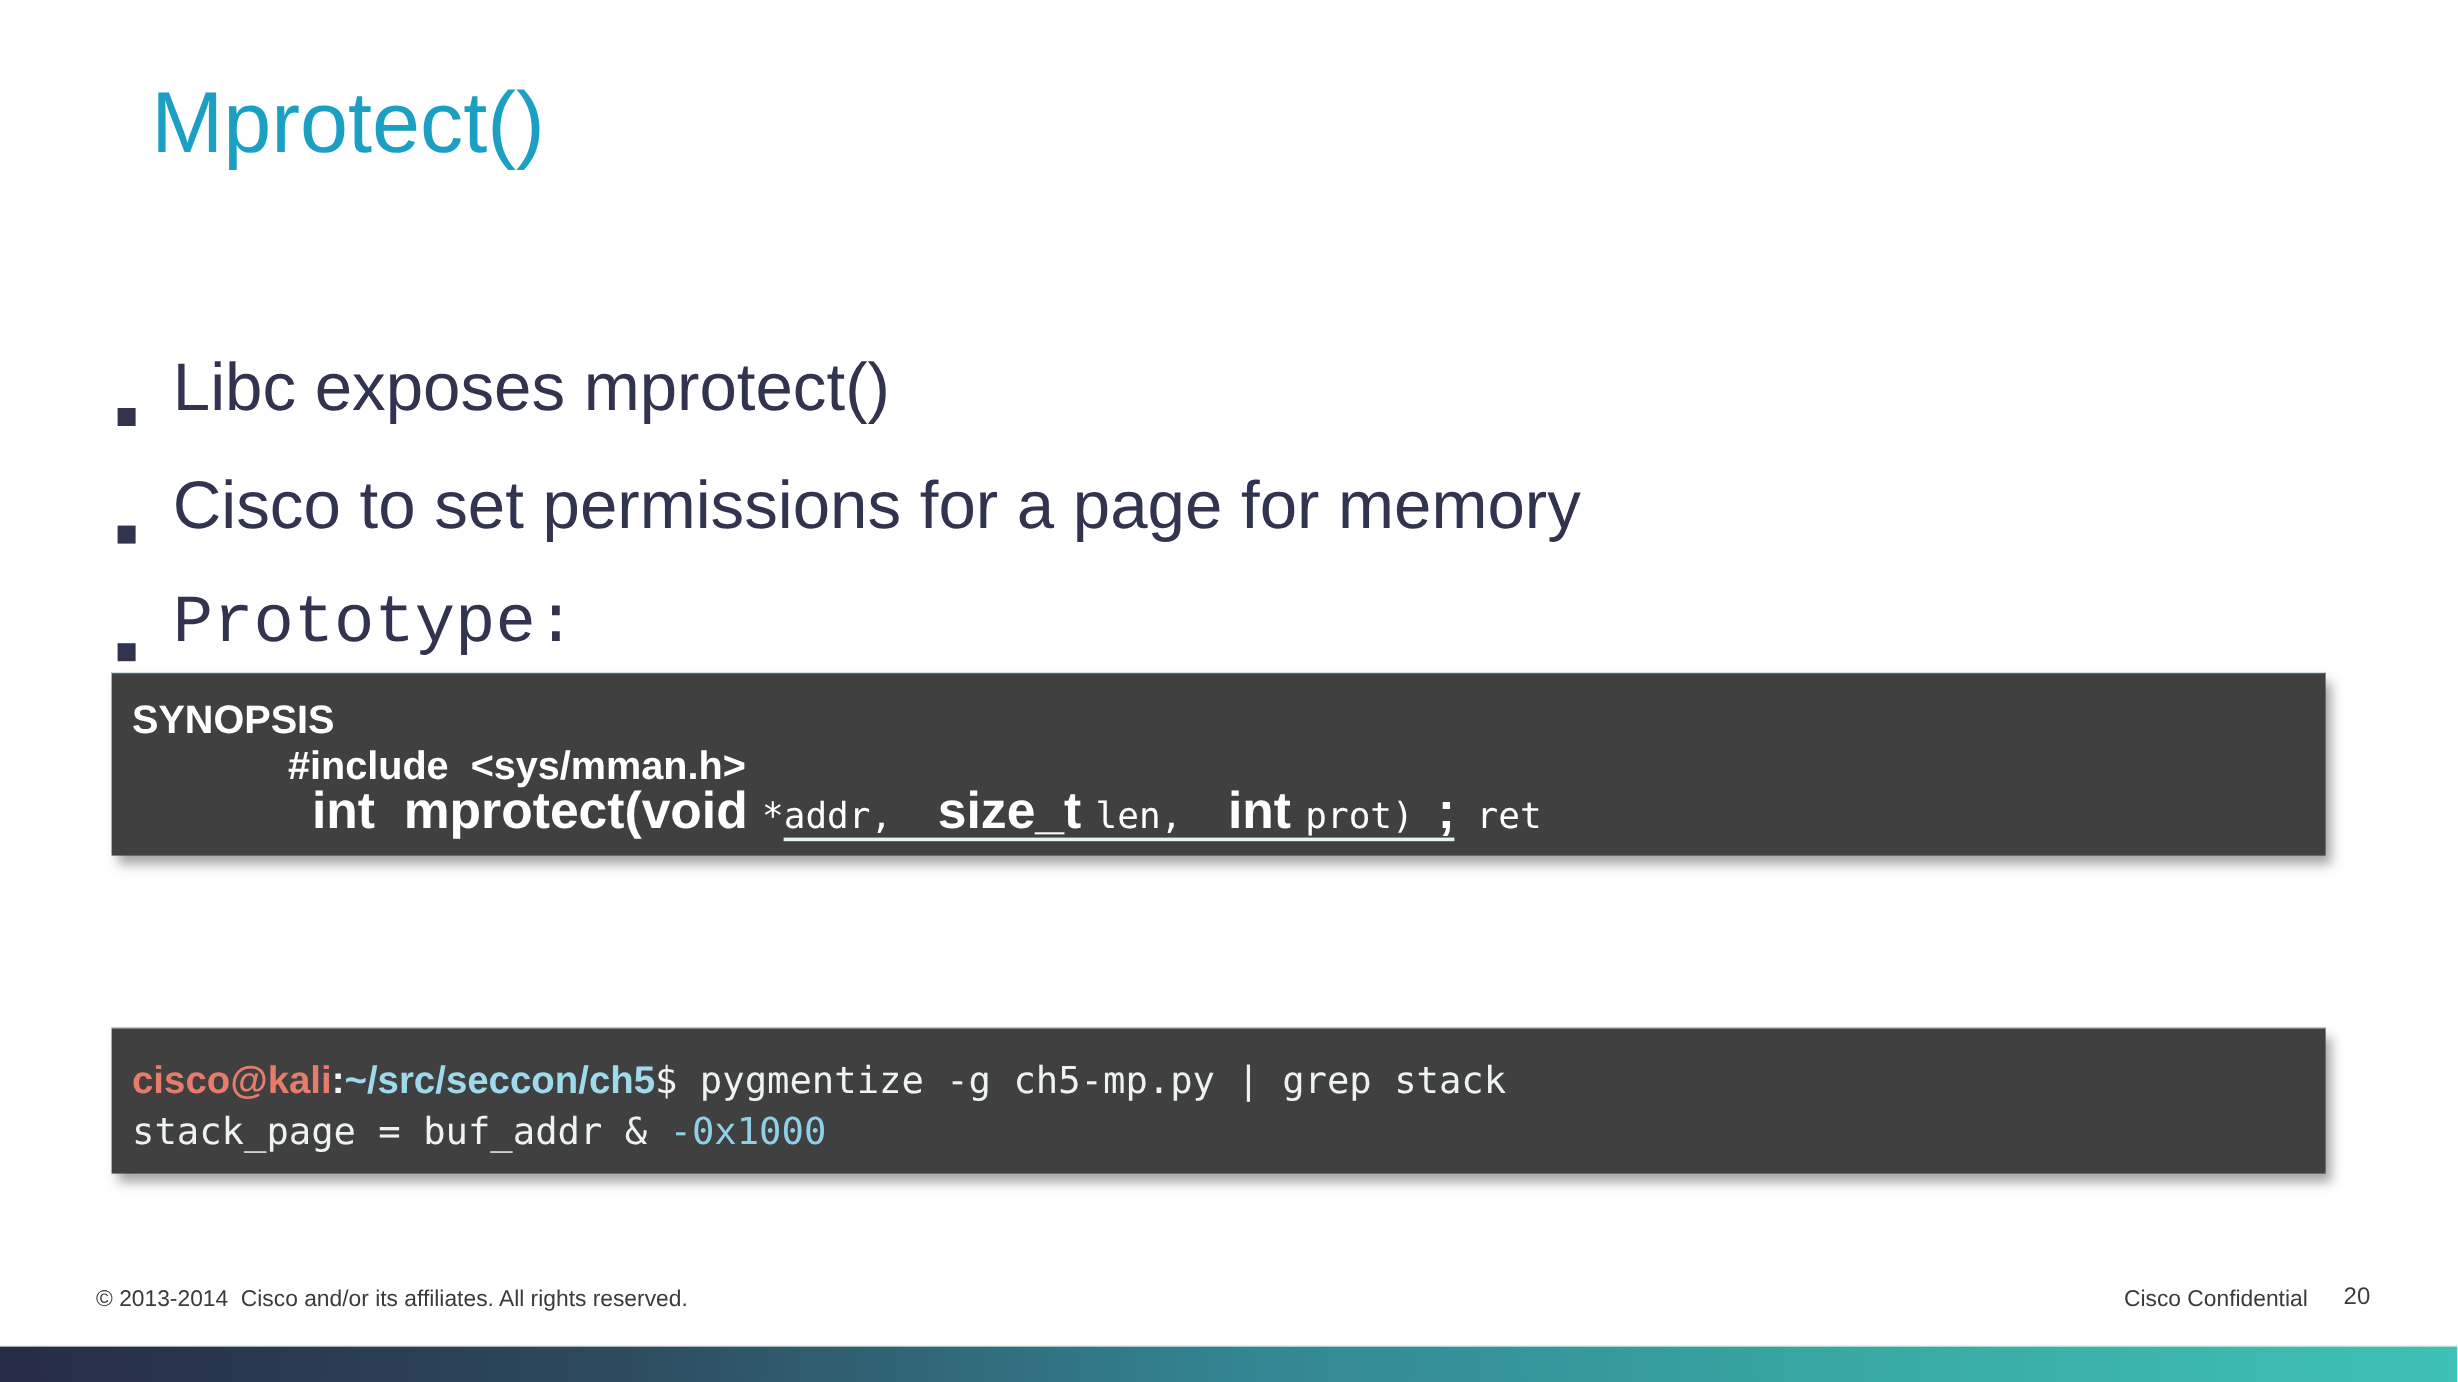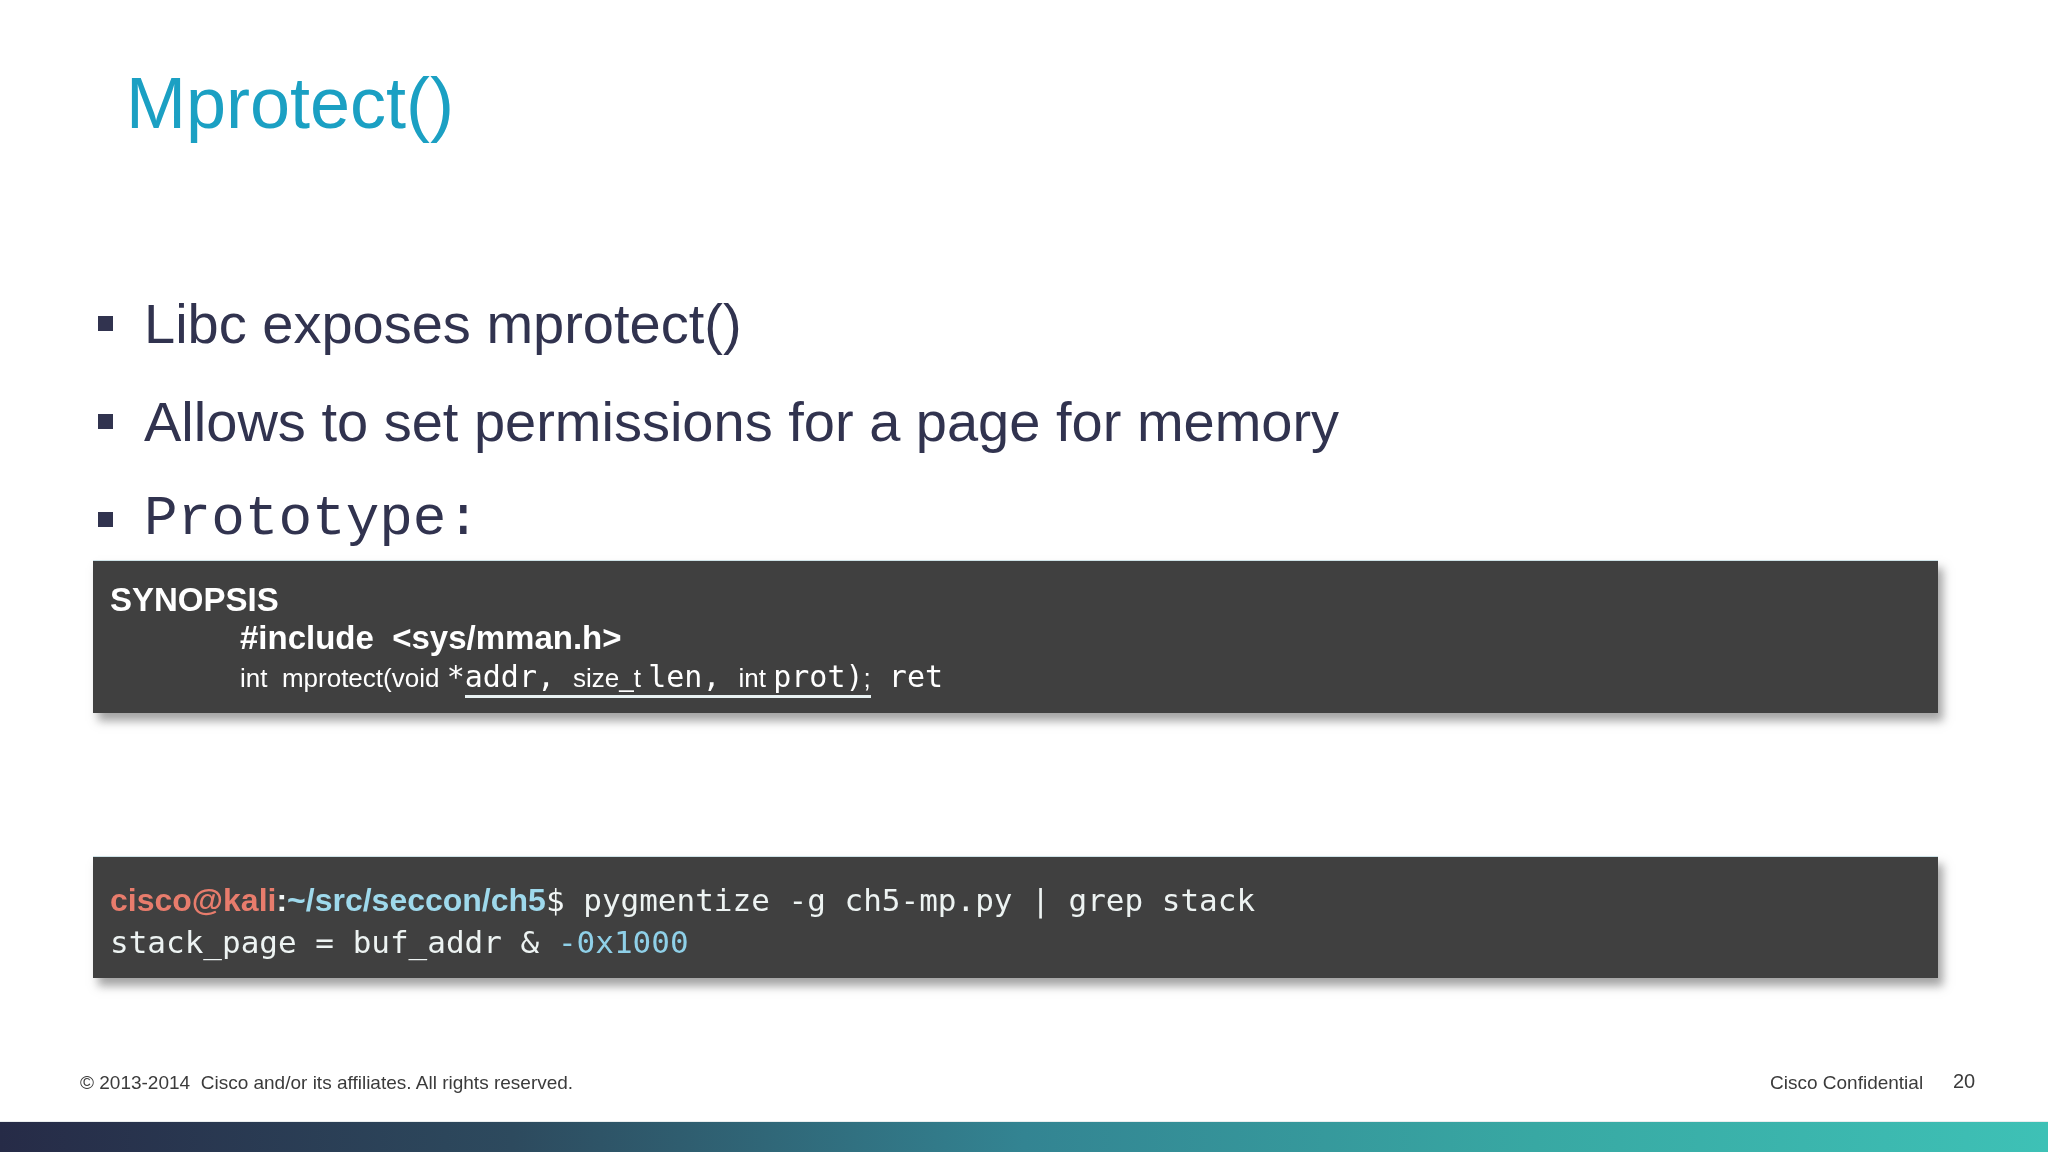--- a/index.html
+++ b/index.html
@@ -11,21 +11,21 @@
     overflow:hidden;
   }
   .title{
     position:absolute;left:90px;top:64px;
     font-size:72px;font-weight:400;line-height:1.1;
     color:#1BA0C3;
     margin-left:36px;
   }
   .bullet{
     position:absolute;left:0;
-    display:flex;align-items:center;
+    display:flex;align-items:flex-end;
     height:64px;padding-left:98px;
     color:#31334F;font-size:56px;
     white-space:pre;
   }
   .bullet .sq{
     width:15px;height:15px;background:#31334F;
     margin-right:31px;flex:0 0 auto;
   }
   .b1{top:291px;} .b2{top:389px;} .b3{top:487px;font-family:Liberation Mono, monospace;} .b4{top:783px;}
 
@@ -40,21 +40,21 @@
   .synopsis{top:560px;height:153px;padding:20px 0 0 17px;}
   .codeline{
     font-size:33px;line-height:38px;white-space:pre;
     font-weight:bold;
   }
   .indent{padding-left:130px;}
   .m{
     font-family:"DejaVu Sans Mono", monospace;
     font-weight:normal;font-size:30px;
   }
-  .b{font-weight:normal;font-family:"Liberation Sans", sans-serif;font-size:26px;}
+  .b{font-weight:bold;font-family:"Liberation Sans", sans-serif;font-size:43px;margin-left:20px;}
   .uline{
     border-bottom:3px solid #E9F2F3;
     padding-bottom:1px;
   }
 
   .terminal{top:856px;height:122px;padding:22px 0 0 17px;}
   .termline{
     font-size:31px;line-height:42px;white-space:pre;
     font-family:"DejaVu Sans Mono", monospace;
     color:#EDF3F2;
@@ -90,21 +90,21 @@
 <div class="slide">
 
   <div class="title">Mprotect()</div>
 
   <div class="bullet b1">
     <span class="sq"></span>
     <span>Libc exposes mprotect()</span>
   </div>
   <div class="bullet b2">
     <span class="sq"></span>
-    <span>Allows to set permissions for a page for memory</span>
+    <span>Cisco to set permissions for a page for memory</span>
   </div>
   <div class="bullet b3">
     <span class="sq"></span>
     <span>Prototype:</span>
   </div>
 
   <div class="tealblock synopsis">
     <div class="codeline">SYNOPSIS</div>
     <div class="codeline indent">#include  &lt;sys/mman.h&gt;</div>
     <div class="codeline indent"><span class="b">int  mprotect(void </span><span class="m">*</span><span class="uline"><span class="m">addr, </span><span class="b">size_t </span><span class="m">len, </span><span class="b">int </span><span class="m">prot)</span><span class="b">;</span></span><span class="m"> ret</span></div>

